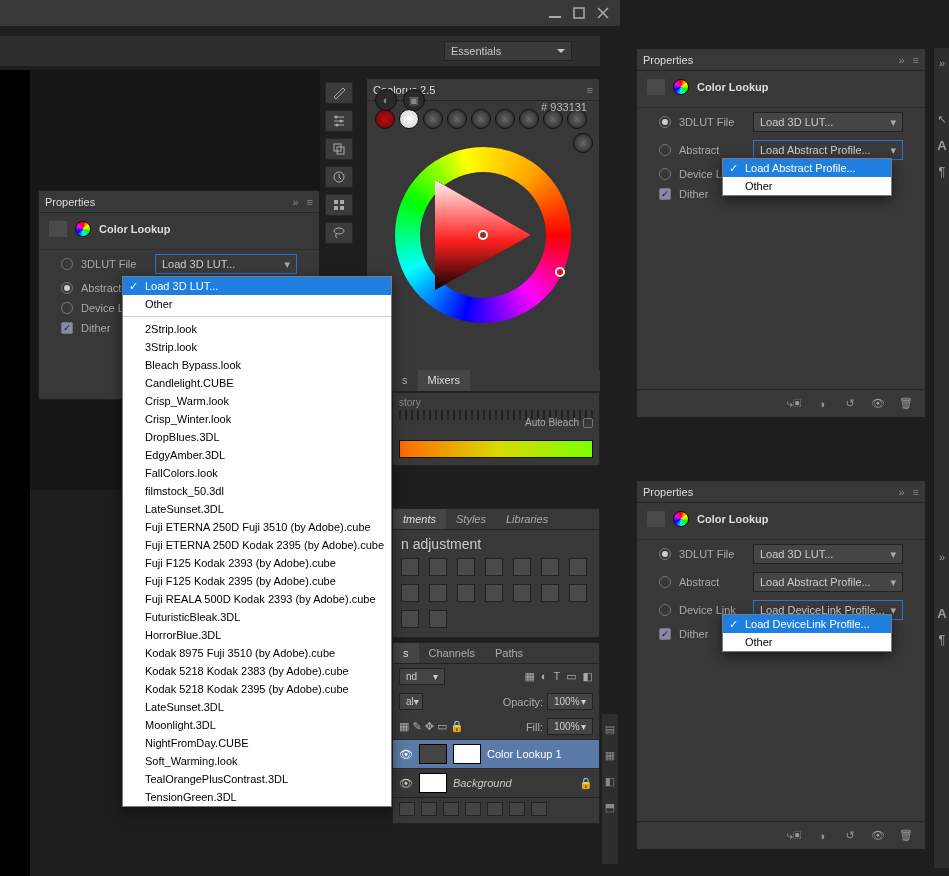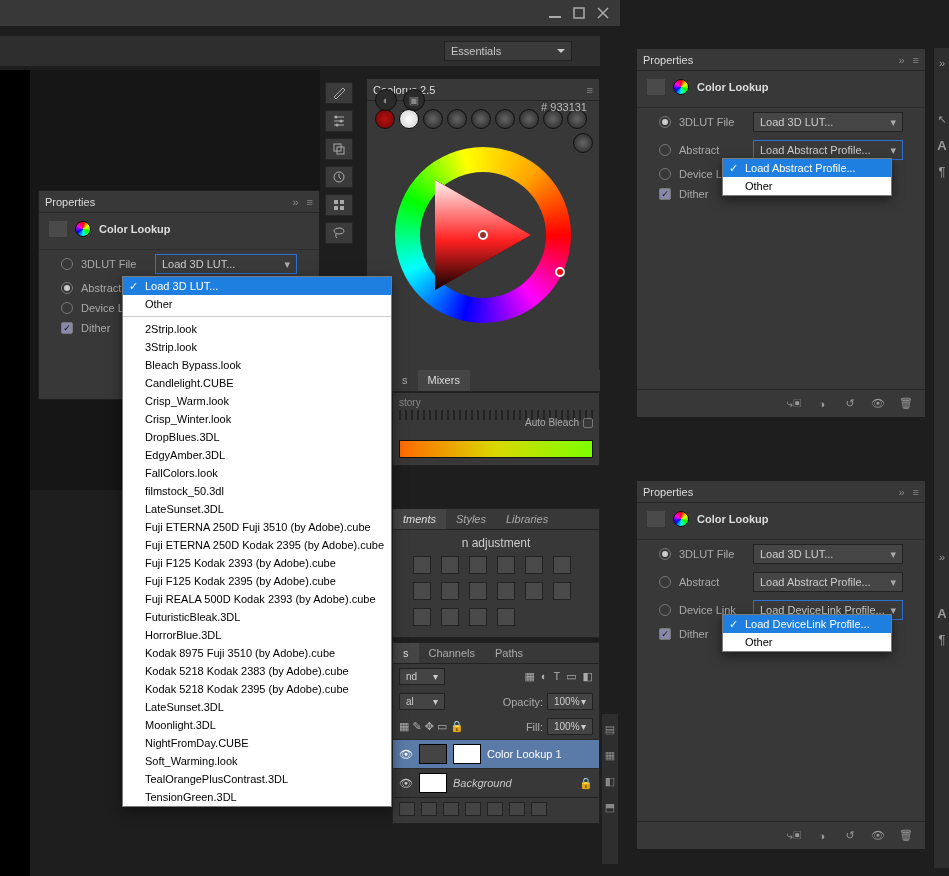--- a/index.html
+++ b/index.html
@@ -48,21 +48,21 @@
   .mixers-body { position: absolute; top: 392px; left: 392px; width: 208px; height: 74px; background: #383838; border: 1px solid #222; padding: 4px 6px; font-size: 10px; color: #888; }
   .grad-bar { height: 18px; margin-top: 20px; background: linear-gradient(to right, #ff6a00, #d9d900, #7cff00); border: 1px solid #111; }
   .autosample { position: absolute; right: 6px; top: 24px; font-size: 10px; color: #aaa; display:flex; align-items:center; gap:4px; }
   .ruler { height: 10px; margin-top: 2px; background: repeating-linear-gradient(to right, #222 0 2px, #383838 2px 6px); }
   
   
   .adj-panel { position: absolute; top: 508px; left: 392px; width: 208px; height: 130px; background: #383838; border: 1px solid #222; }
   .adj-tabs { display:flex; border-bottom:1px solid #222;font-style:italic; }
   .adj-tabs .tab { padding:4px 10px; font-size:11px; color:#aaa; }
   .adj-tabs .tab.active { background:#454545; color:#ddd; }
-  .adj-body { padding:6px 20px; font-size:12px; color:#ccc;text-align:center; }
+  .adj-body { padding:6px 8px; font-size:14px; color:#ccc; }
   .icon-grid { display:flex; flex-wrap:wrap; gap:8px 10px; margin-top:6px; }
   .icon-grid .ic { width:18px; height:18px; background:#4a4a4a; border:1px solid #222; }
   
   
   .layers-panel { position:absolute; top:642px; left:392px; width:208px; height:182px; background:#383838; border:1px solid #222; }
   .lay-tabs { display:flex; border-bottom:1px solid #222; }
   .lay-tabs .tab { padding:4px 10px; font-size:11px; color:#aaa; }
   .lay-tabs .tab.active { background:#454545; color:#ddd; }
   .lay-row { display:flex; align-items:center; gap:4px; padding:4px 6px; font-size:11px; color:#aaa; }
   .lay-sel { background:#444; border:1px solid #222; color:#ccc; padding:2px 6px; font-size:10px; display:flex; align-items:center; justify-content:space-between; }
@@ -283,21 +283,21 @@
       </div>
     <div style="margin-left:auto;display:flex;gap:6px">
       <span>▦</span>
       <span>◐</span>
       <span>T</span>
       <span>▭</span>
       <span>◧</span>
     </div>
   </div>
   <div class="lay-row">
-    <div class="lay-sel" style="width:46px">
+    <div class="lay-sel" style="width:24px">
         <span>al</span>
         <span>▾</span>
       </div>
     <span style="margin-left:auto">Opacity:</span>
     <div class="lay-sel" style="width:46px">
         <span>100%</span>
         <span>▾</span>
       </div>
   </div>
   <div class="lay-row">

